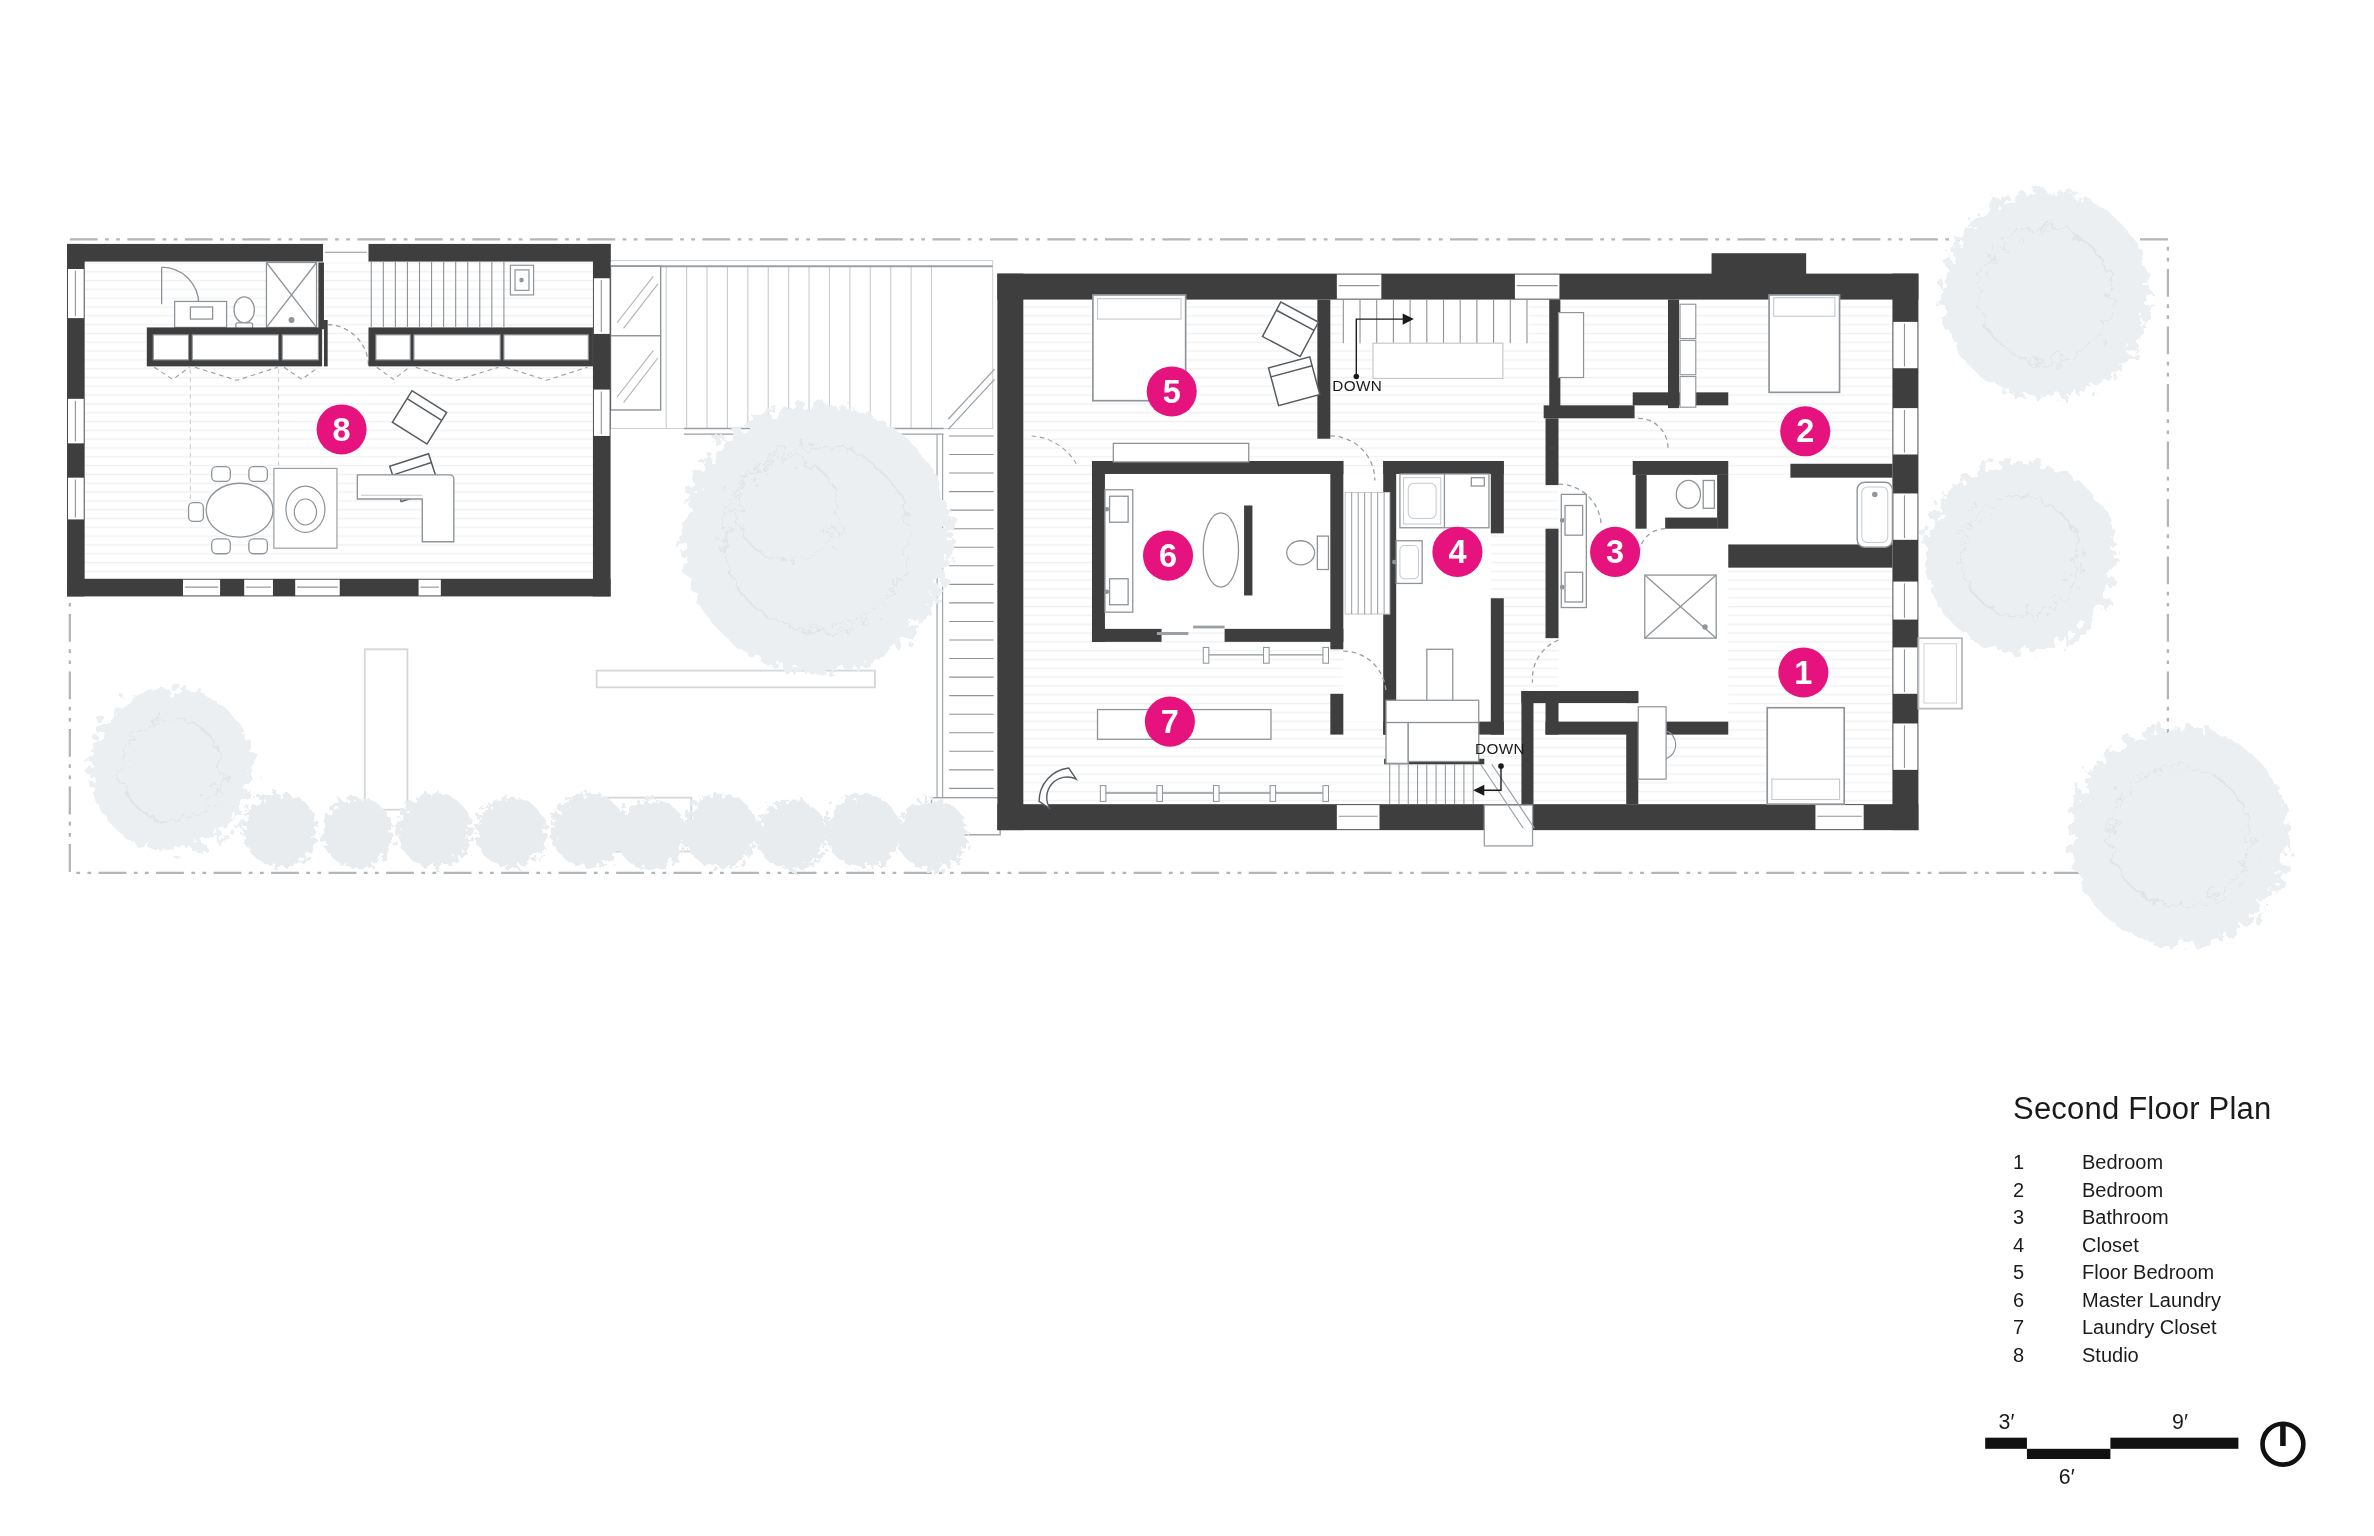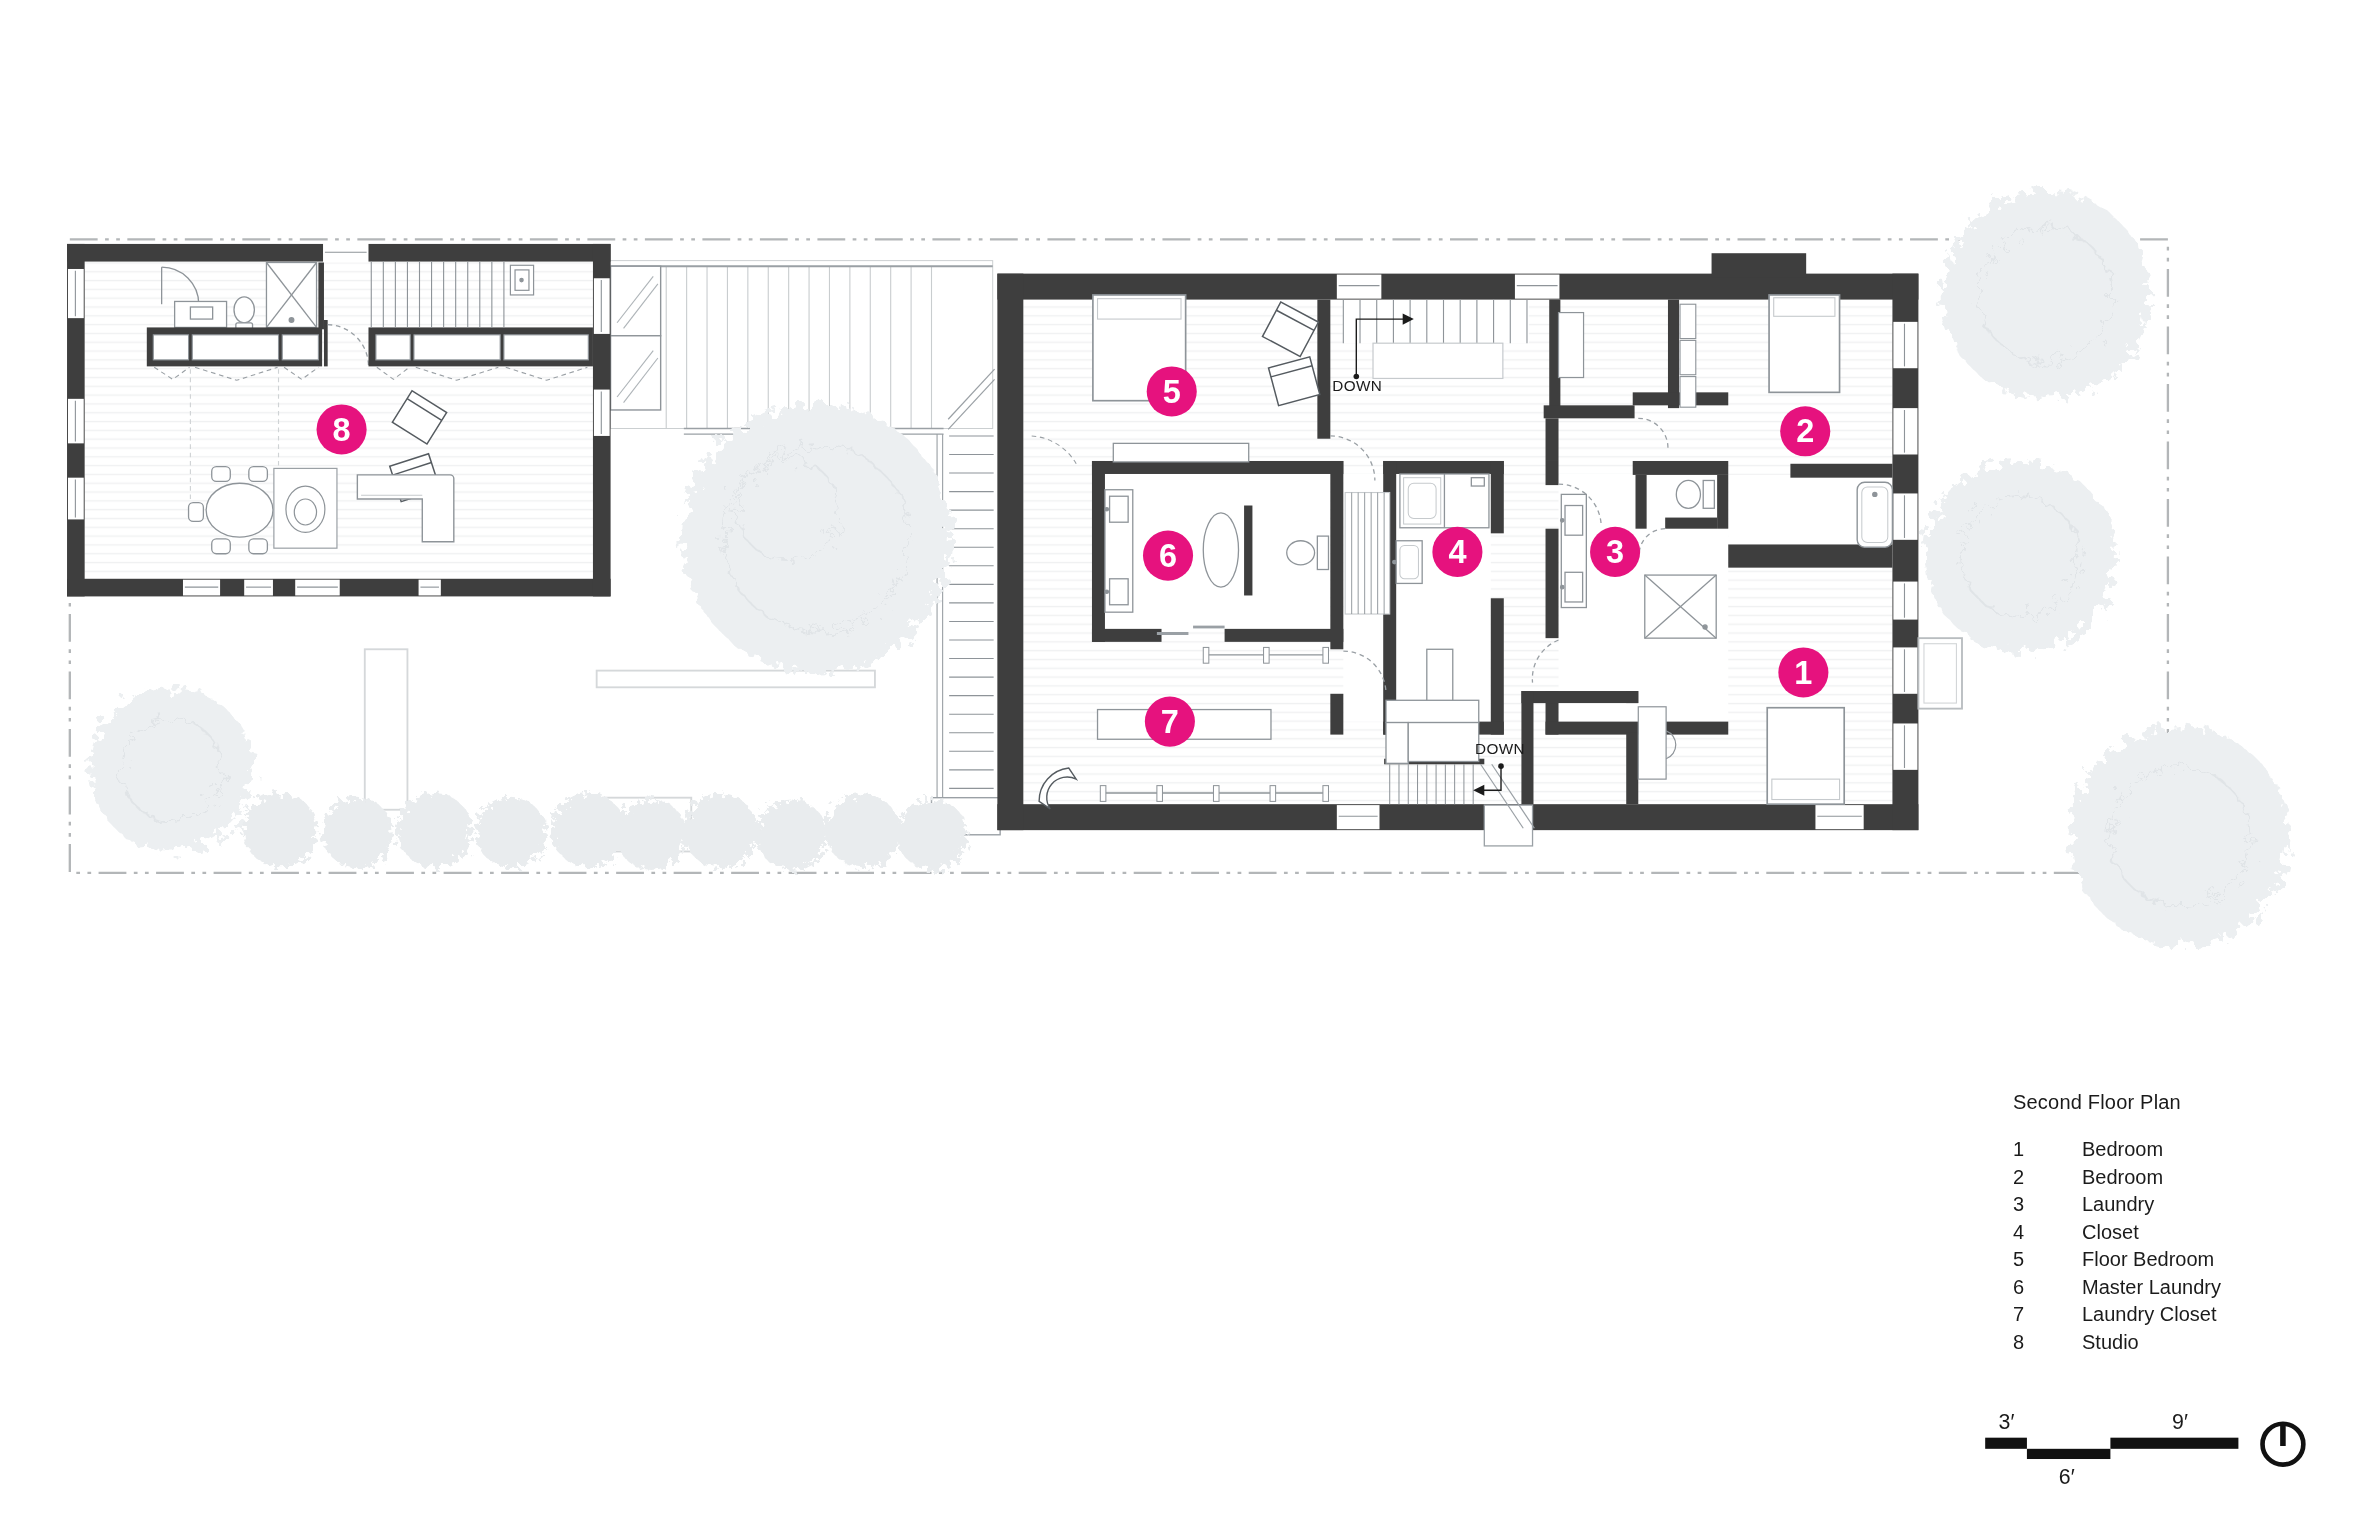--- a/index.html
+++ b/index.html
@@ -1,21 +1,21 @@
 <!DOCTYPE html>
 <html style="font-size:15px"><head>
 <meta charset="utf-8">
 <style>
   html,body{margin:0;padding:0;background:#ffffff;}
   body{width:2375px;height:1536px;position:relative;overflow:hidden;
        font-family:"Liberation Sans", sans-serif;color:#1b1b1b;}
   .stage{position:absolute;inset:0;}
   svg{position:absolute;left:0;top:0;}
   .legend{position:absolute;left:2013px;top:1091px;width:334px;}
-  .legend-title{font-size:20px;font-weight:400;letter-spacing:0.2px;color:#1a1a1a;}
+  .legend-title{font-size:31px;font-weight:400;letter-spacing:0.2px;color:#1a1a1a;}
   .legend-list{margin-top:22px;}
   .legend-row{display:flex;line-height:27.5px;font-size:20px;}
   .legend-row .num{width:69px;}
   .down-label{font-size:16.5px;fill:#1b1b1b;letter-spacing:.4px;}
   .scale-label{font-size:23px;fill:#1b1b1b;}
   text.marker-num{font-size:35px;font-weight:bold;fill:#ffffff;text-anchor:middle;}
 </style>
 </head>
 <body>
 
@@ -600,21 +600,21 @@
         <div class="legend-row">
           <span class="num">1</span>
           <span>Bedroom</span>
         </div>
         <div class="legend-row">
           <span class="num">2</span>
           <span>Bedroom</span>
         </div>
         <div class="legend-row">
           <span class="num">3</span>
-          <span>Laundry</span>
+          <span>Bathroom</span>
         </div>
         <div class="legend-row">
           <span class="num">4</span>
           <span>Closet</span>
         </div>
         <div class="legend-row">
           <span class="num">5</span>
           <span>Floor Bedroom</span>
         </div>
         <div class="legend-row">

